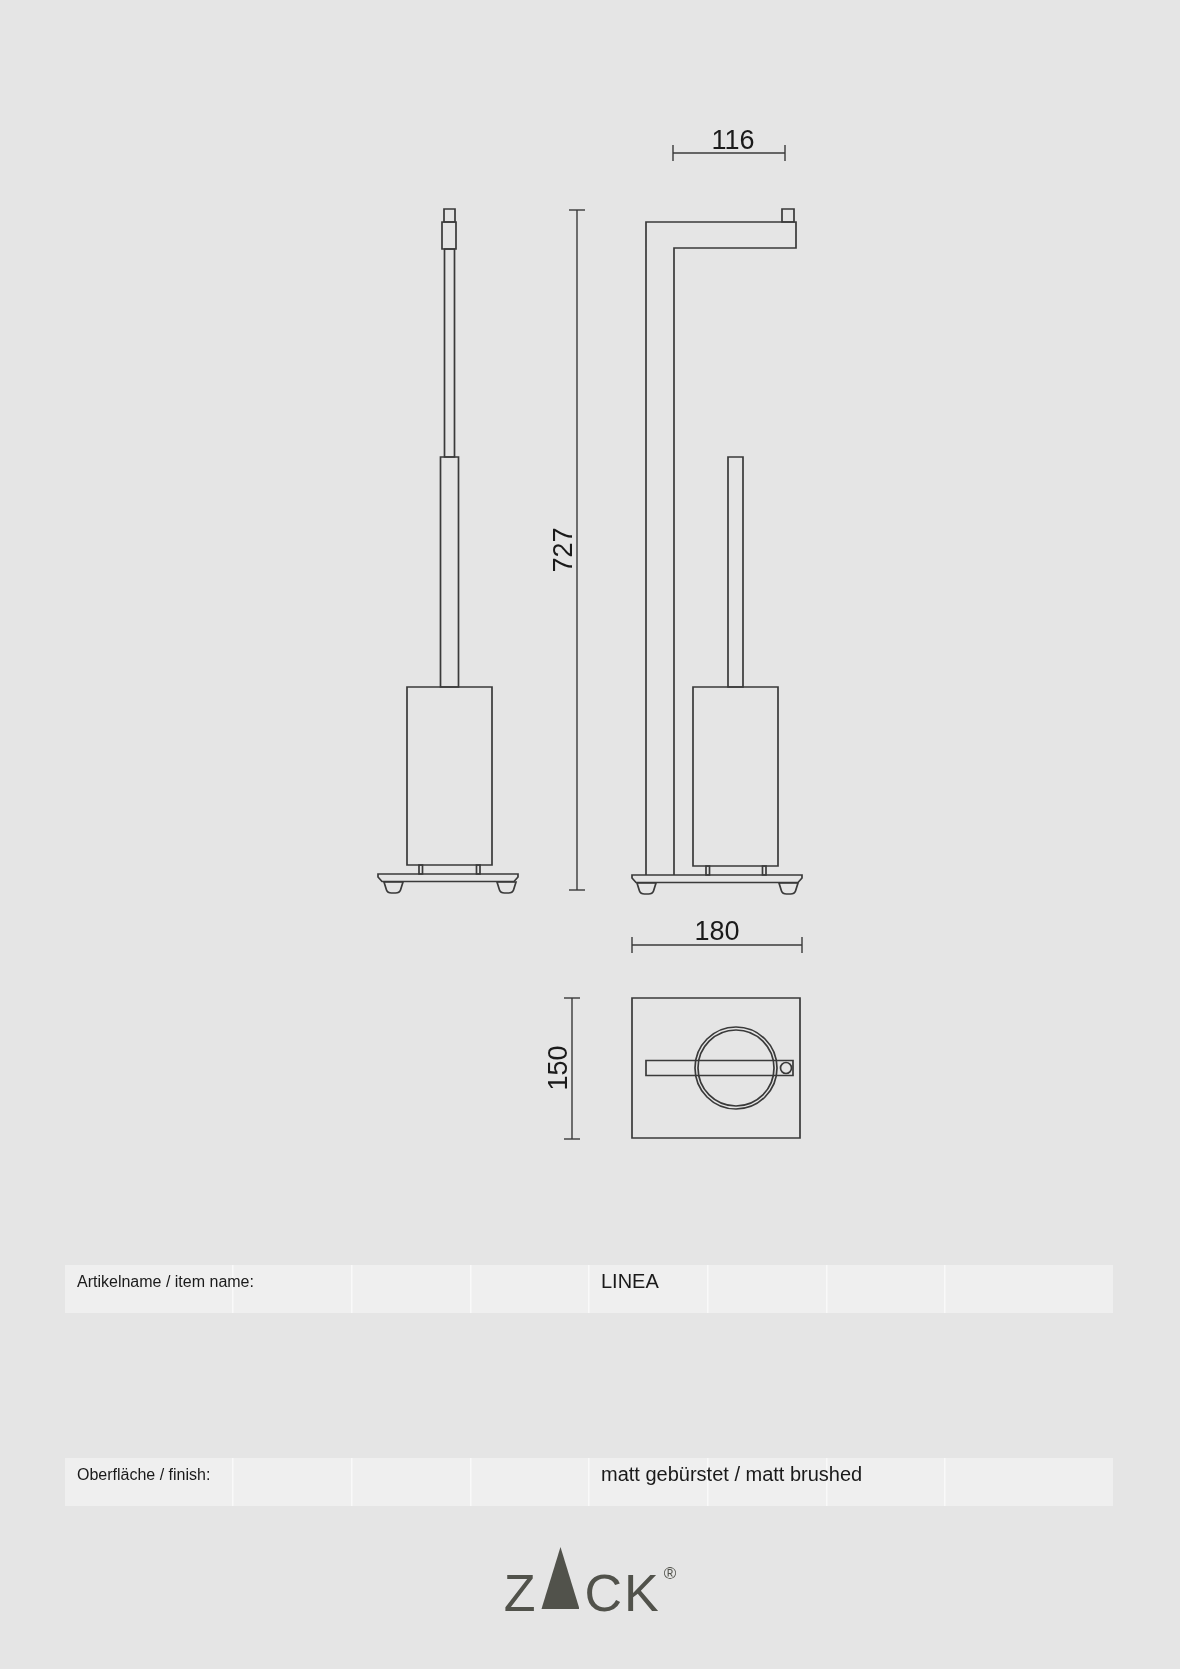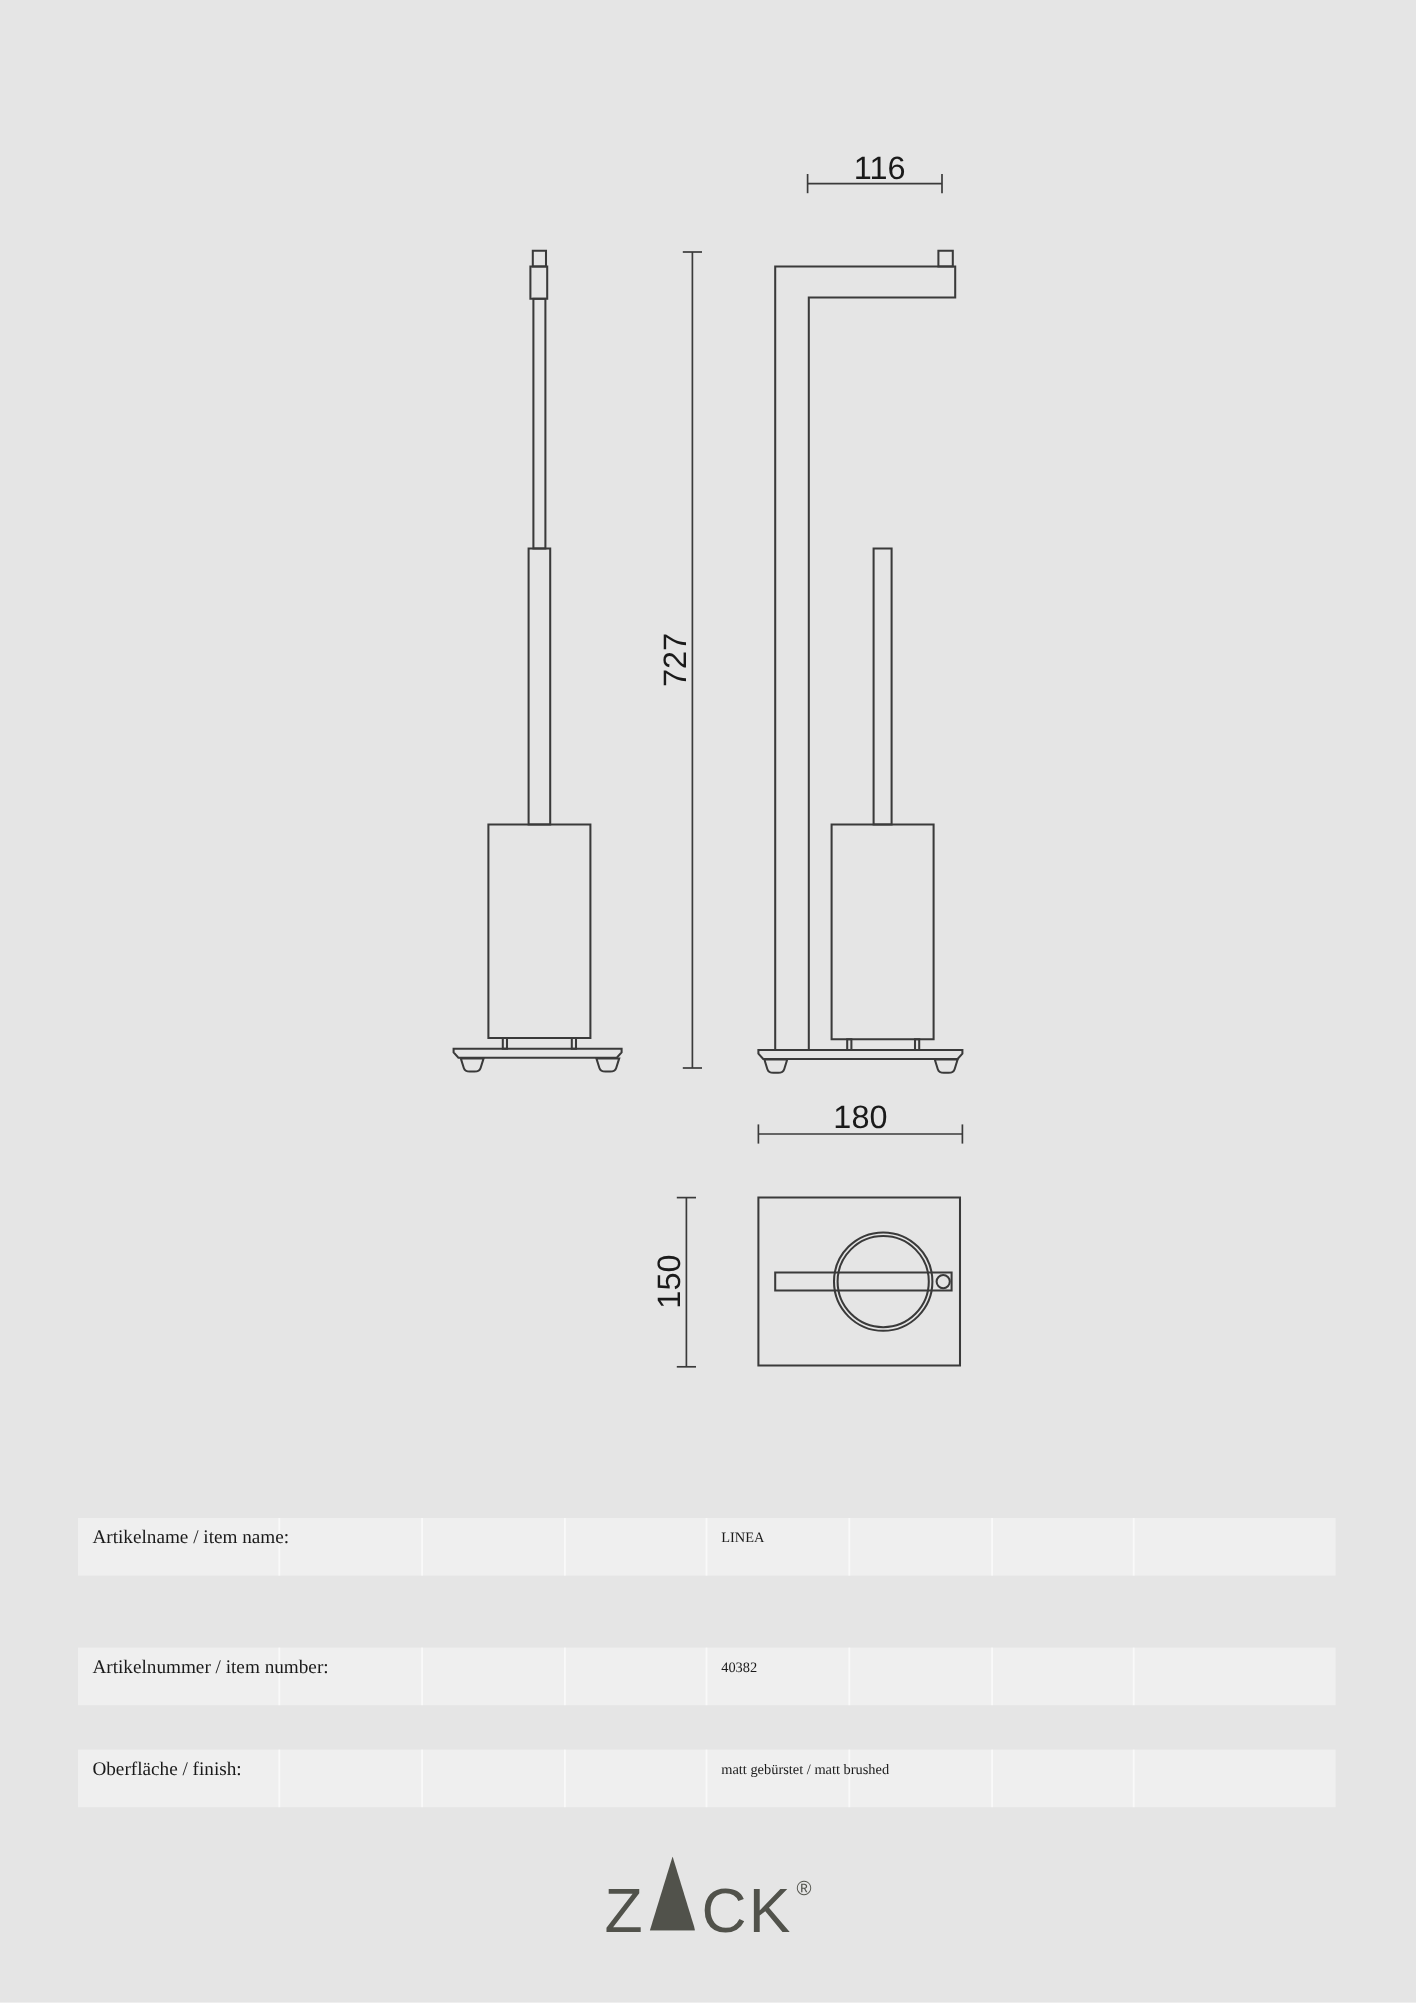--- a/index.html
+++ b/index.html
@@ -15,23 +15,23 @@
   
   .trow{position:absolute;left:65px;width:1048px;height:48px;
         background:
           linear-gradient(rgba(255,255,255,.65),rgba(255,255,255,.65)) no-repeat 167px 0/1.5px 100%,
           linear-gradient(rgba(255,255,255,.65),rgba(255,255,255,.65)) no-repeat 286px 0/1.5px 100%,
           linear-gradient(rgba(255,255,255,.65),rgba(255,255,255,.65)) no-repeat 405px 0/1.5px 100%,
           linear-gradient(rgba(255,255,255,.65),rgba(255,255,255,.65)) no-repeat 523px 0/1.5px 100%,
           linear-gradient(rgba(255,255,255,.65),rgba(255,255,255,.65)) no-repeat 642px 0/1.5px 100%,
           linear-gradient(rgba(255,255,255,.65),rgba(255,255,255,.65)) no-repeat 761px 0/1.5px 100%,
           linear-gradient(rgba(255,255,255,.65),rgba(255,255,255,.65)) no-repeat 879px 0/1.5px 100%,
-          #efefef; font-family: Liberation Serif, serif;}
+          #efefef;}
   .tlabel{position:absolute;left:12px;top:0;line-height:33px;font-size:16px;white-space:nowrap;}
-  .tvalue{position:absolute;left:536px;top:0;line-height:33px;font-size:12px;white-space:nowrap;}
+  .tvalue{position:absolute;left:536px;top:0;line-height:33px;font-size:20px;white-space:nowrap;}
 
   
   .logo{position:absolute;left:0;top:1549px;width:100%;height:70px;
         display:flex;justify-content:center;align-items:flex-end;color:#51524b;}
   .logo .letter{font-size:52px;line-height:1;letter-spacing:2px;
         font-family:"Liberation Sans",sans-serif;margin-bottom:0px;}
   .logo .tri{width:38px;height:62px;background:#51524b;margin:0 5px 10px 4px;
         clip-path:polygon(50% 0,100% 100%,0 100%);}
   .logo .reg{font-size:17px;line-height:1;align-self:flex-start;margin:16px 0 0 3px;}
 </style>
@@ -101,24 +101,20 @@
       <line x1="564" y1="998" x2="580" y2="998"></line>
       <line x1="564" y1="1139" x2="580" y2="1139"></line>
       <text class="dimtext" x="567" y="1068" text-anchor="middle" transform="rotate(-90 567 1068)" stroke="none" fill="#1a1a1a">150</text>
     </g>
   </svg>
 
   <div class="trow" style="top:1265px">
     <span class="tlabel">Artikelname / item name:</span>
     <span class="tvalue">LINEA</span>
   </div>
-  <div class="trow" style="top:1373px">
-    <span class="tlabel">Artikelnummer / item number:</span>
-    <span class="tvalue">40382</span>
-  </div>
   <div class="trow" style="top:1458px">
     <span class="tlabel">Oberfläche / finish:</span>
     <span class="tvalue">matt gebürstet / matt brushed</span>
   </div>
 
   <div class="logo">
     <span class="letter">Z</span>
     <span class="tri"></span>
     <span class="letter">CK</span>
     <span class="reg">®</span>

